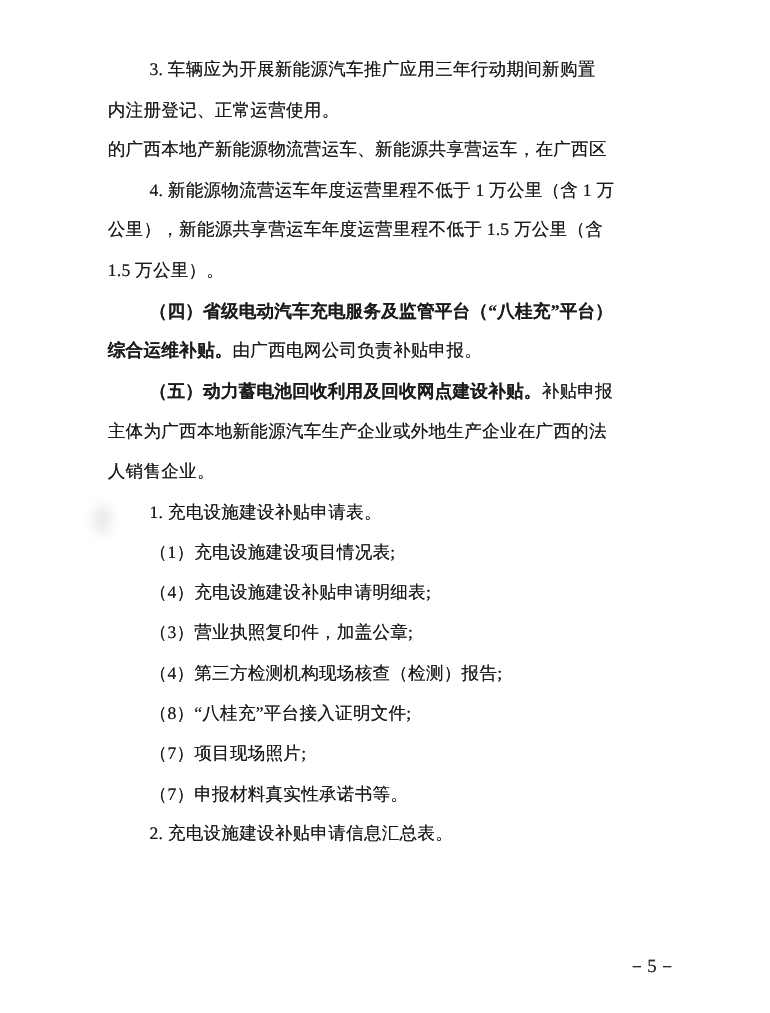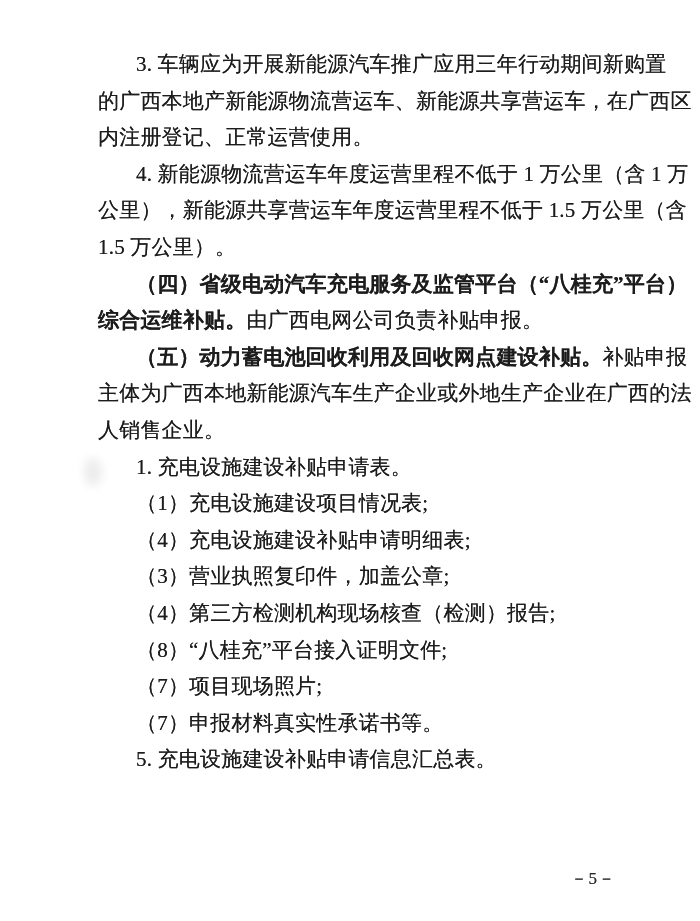--- a/index.html
+++ b/index.html
@@ -22,21 +22,21 @@
   }
   .content {
     position: absolute;
     left: 98px;
     top: 46px;
     width: 540px;
   }
   .line {
     height: 36.6px;
     line-height: 36.6px;
-    font-size: 21px;
+    font-size: 16px;
     white-space: nowrap;
     text-shadow: 0 0 0.5px #4a4a4a;
     letter-spacing: 0.2px;
   }
   .line.indent {
     text-indent: 38px;
   }
   .seg.bold {
     font-weight: bold;
   }
@@ -71,23 +71,23 @@
 <body>
 
 <div class="page">
 
   <div class="scan-artifact"></div>
 
   <div class="content">
 
     <div class="line indent"><span class="seg">3. 车辆应为开展新能源汽车推广应用三年行动期间新购置</span></div>
 
+    <div class="line"><span class="seg">内注册登记、正常运营使用。</span></div>
+
     <div class="line"><span class="seg">的广西本地产新能源物流营运车、新能源共享营运车，在广西区</span></div>
-
-    <div class="line"><span class="seg">内注册登记、正常运营使用。</span></div>
 
     <div class="line indent"><span class="seg">4. 新能源物流营运车年度运营里程不低于 1 万公里（含 1 万</span></div>
 
     <div class="line"><span class="seg">公里），新能源共享营运车年度运营里程不低于 1.5 万公里（含</span></div>
 
     <div class="line"><span class="seg">1.5 万公里）。</span></div>
 
     <div class="line indent"><span class="seg bold">（四）省级电动汽车充电服务及监管平台（“八桂充”平台）</span></div>
 
     <div class="line"><span class="seg bold">综合运维补贴。</span><span class="seg">由广西电网公司负责补贴申报。</span></div>
@@ -109,19 +109,19 @@
     <div class="line indent"><span class="seg">（3）营业执照复印件，加盖公章;</span></div>
 
     <div class="line indent"><span class="seg">（4）第三方检测机构现场核查（检测）报告;</span></div>
 
     <div class="line indent"><span class="seg">（8）“八桂充”平台接入证明文件;</span></div>
 
     <div class="line indent"><span class="seg">（7）项目现场照片;</span></div>
 
     <div class="line indent"><span class="seg">（7）申报材料真实性承诺书等。</span></div>
 
-    <div class="line indent"><span class="seg">5. 充电设施建设补贴申请信息汇总表。</span></div>
+    <div class="line indent"><span class="seg">2. 充电设施建设补贴申请信息汇总表。</span></div>
 
   </div>
 
   <div class="page-number">－5－</div>
 
 </div>
 
 </body></html>

